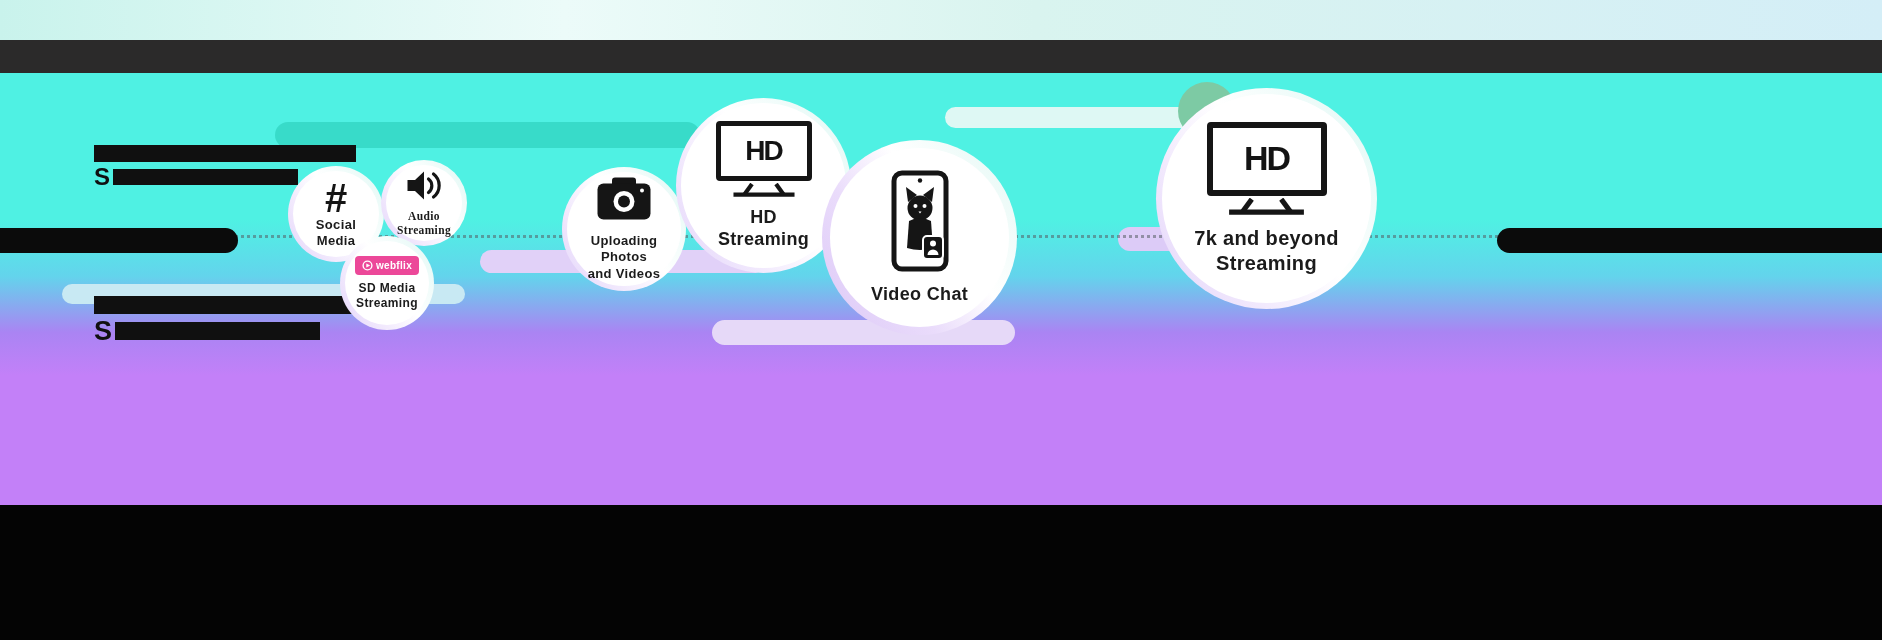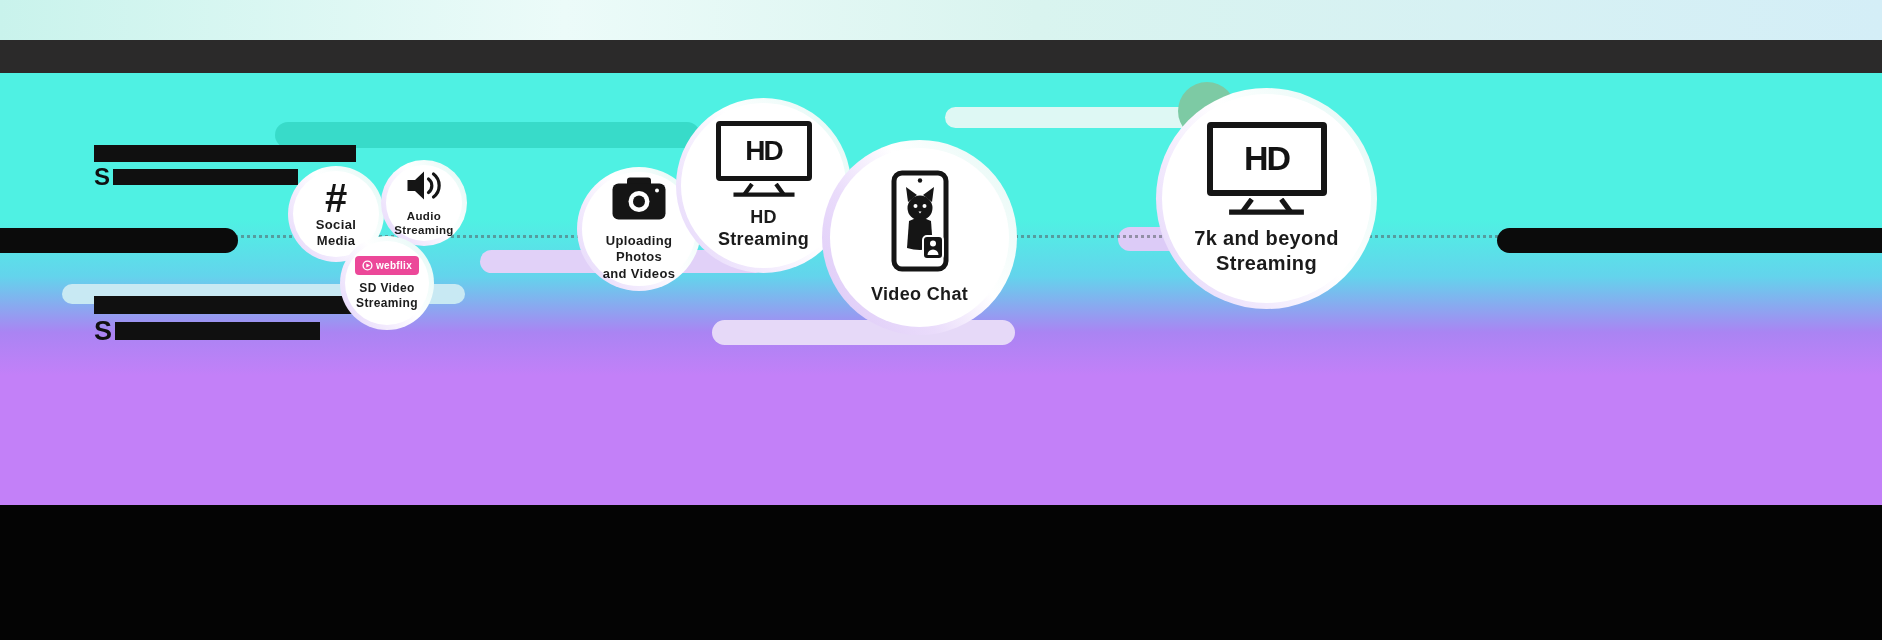--- a/index.html
+++ b/index.html
@@ -56,26 +56,26 @@
   .bubble .inner{position:absolute;inset:5px;border-radius:50%;background:#fff;
     display:flex;flex-direction:column;align-items:center;justify-content:center;text-align:center;}
   .bubble .label{font-weight:700;color:#1b1b1b;white-space:pre-line;line-height:1.25;letter-spacing:.35px;}
 
   .b-email{left:232px;top:232px;width:90px;height:90px;}
   .b-email .label{font-size:17px;margin-top:6px;}
   .b-social{left:288px;top:166px;width:96px;height:96px;}
   .b-social .label{font-size:13px;margin-top:0;}
   .hash-glyph{font-size:40px;font-weight:700;line-height:.95;color:#151515;}
   .b-audio{left:381px;top:160px;width:86px;height:86px;}
-  .b-audio .label{font-size:11.5px;margin-top:3px;}
+  .b-audio .label{font-size:11.5px;margin-top:3px;font-family:Liberation Serif, serif;}
   .b-sd{left:340px;top:236px;width:94px;height:94px;}
   .b-sd .label{font-size:12px;margin-top:6px;}
   .webflix-chip{display:flex;align-items:center;gap:3px;background:#ec4899;color:#fff;
     border-radius:4px;padding:4px 7px;font-size:10px;font-weight:700;letter-spacing:.3px;}
-  .b-upload{left:577px;top:167px;width:124px;height:124px;text-decoration:underline;}
+  .b-upload{left:562px;top:167px;width:124px;height:124px;text-decoration:underline;}
   .b-upload .label{font-size:13px;margin-top:8px;}
   .b-hd{left:676px;top:98px;width:175px;height:175px;}
   .b-hd .label{font-size:18px;font-weight:600;margin-top:9px;}
   .b-video{left:822px;top:140px;width:195px;height:195px;
     background:linear-gradient(55deg,#dcc8f7 0%,#eadcfb 35%,#ffffff 60%,#e2f8f4 100%);}
   .b-video .inner{inset:8px;}
   .b-video .label{font-size:18px;font-weight:600;margin-top:7px;}
   .b-4k{left:1156px;top:88px;width:221px;height:221px;}
   .b-4k .inner{inset:6px;}
   .b-4k .label{font-size:20px;font-weight:600;margin-top:11px;}
@@ -148,21 +148,21 @@
 
   <div class="bubble b-sd">
     <div class="inner">
       <span class="webflix-chip">
         <svg width="11" height="11" viewBox="0 0 12 12">
           <circle cx="6" cy="6" r="4.8" fill="none" stroke="#fff" stroke-width="1.5"></circle>
           <polygon points="4.7,3.7 9,6 4.7,8.3" fill="#fff"></polygon>
         </svg>
         <span>webflix</span>
       </span>
-      <span class="label">SD Video
+      <span class="label">SD Media
 Streaming</span>
     </div>
   </div>
 
   <div class="bubble b-upload">
     <div class="inner">
       <span>
         <svg width="56" height="45" viewBox="0 0 56 45">
           <rect x="16" y="1.5" width="24" height="11" rx="3" fill="#151515"></rect>
           <rect x="1.5" y="7.5" width="53" height="36" rx="6" fill="#151515"></rect>

